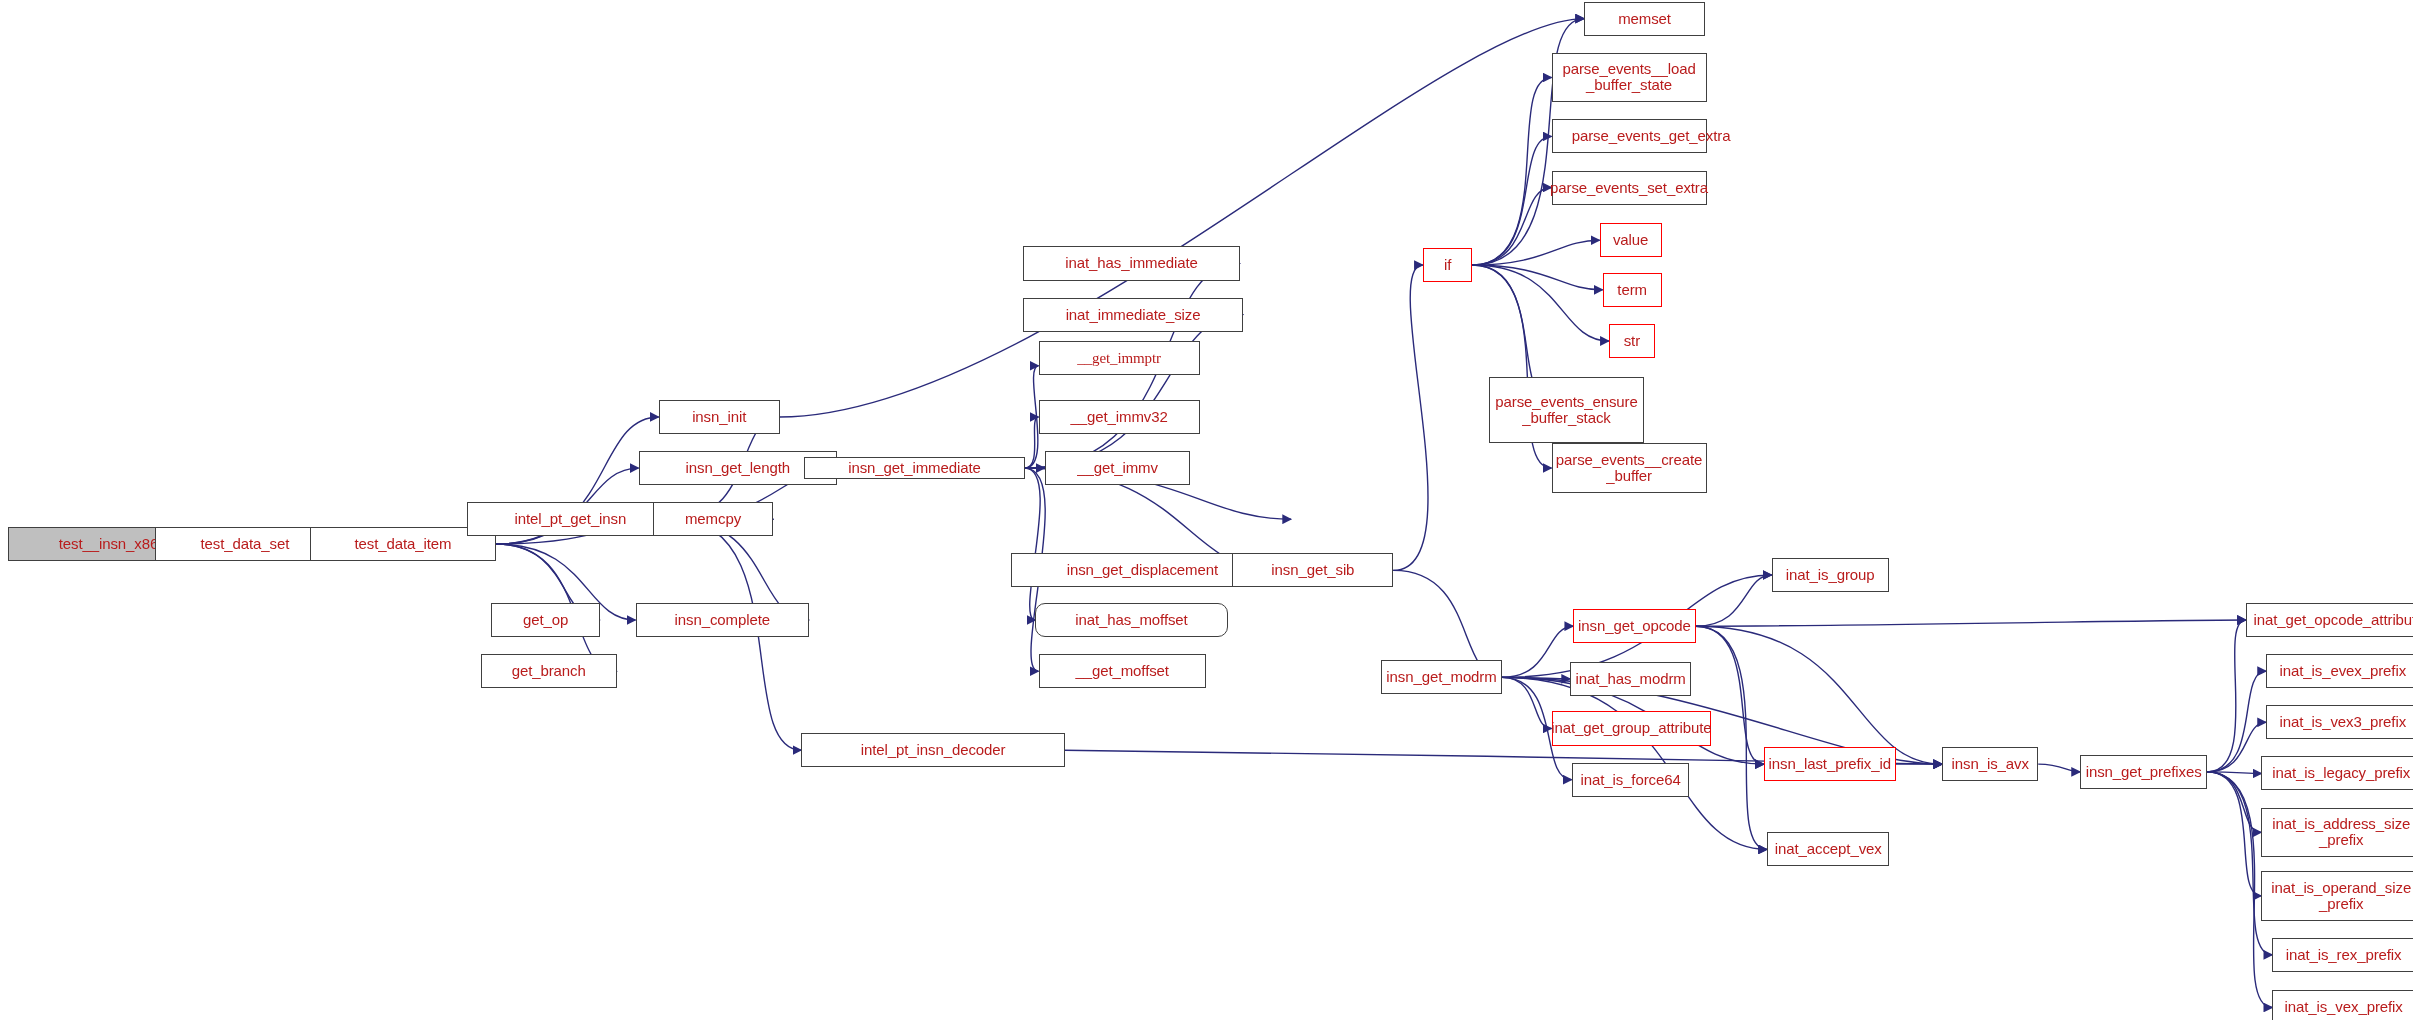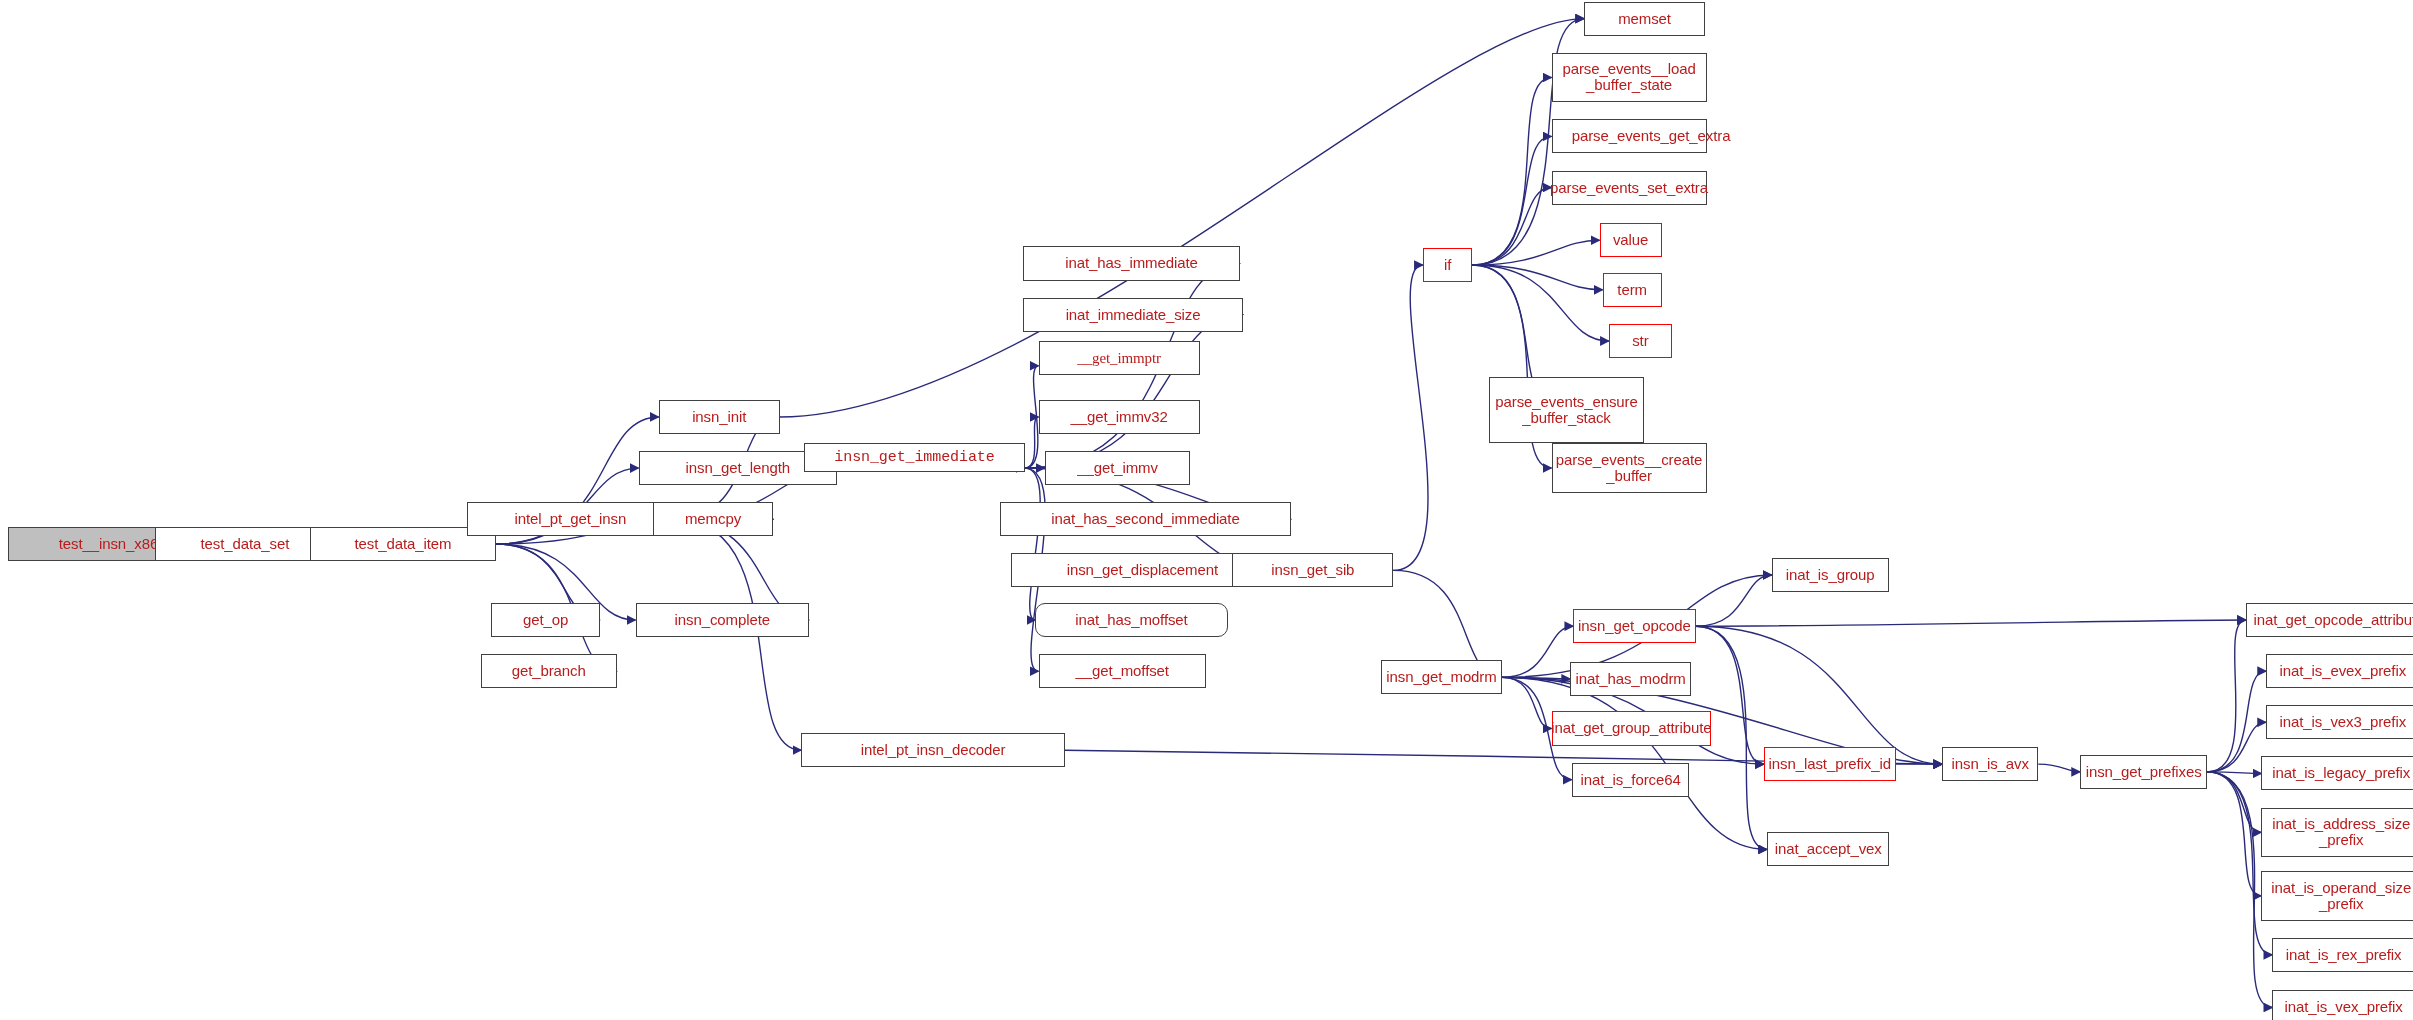--- a/index.html
+++ b/index.html
@@ -121,40 +121,39 @@
     <div class="node" style="left: 155px; top: 527px; width: 179.8px; height: 34.1px;">test_data_set</div>
     <div class="node" style="left: 310px; top: 527px; width: 186px; height: 34.1px;">test_data_item</div>
     <div class="node" style="left: 466.55px; top: 502.2px; width: 207.7px; height: 34.1px;">intel_pt_get_insn</div>
     <div class="node" style="left: 491.35px; top: 602.95px; width: 108.5px; height: 34.1px;">get_op</div>
     <div class="node" style="left: 480.5px; top: 654.1px; width: 136.4px; height: 34.1px;">get_branch</div>
     <div class="node" style="left: 658.75px; top: 399.9px; width: 120.9px; height: 34.1px;">insn_init</div>
     <div class="node" style="left: 638.6px; top: 451.05px; width: 198.4px; height: 34.1px;">insn_get_length</div>
     <div class="node" style="left: 652.55px; top: 502.2px; width: 120.9px; height: 34.1px;">memcpy</div>
     <div class="node" style="left: 635.5px; top: 602.95px; width: 173.6px; height: 34.1px;">insn_complete</div>
     <div class="node" style="left: 801.35px; top: 733.15px; width: 263.5px; height: 34.1px;">intel_pt_insn_decoder</div>
-    <div class="node" style="left: 804.45px; top: 443px; width: 220.1px; height: 29px; font-family: Liberation Mono, monospace;">insn_get_immediate</div>
+    <div class="node" style="left: 804.45px; top: 457px; width: 220.1px; height: 22px;">insn_get_immediate</div>
     <div class="node" style="left: 1023px; top: 246.45px; width: 217px; height: 34.1px;">inat_has_immediate</div>
     <div class="node" style="left: 1023px; top: 297.6px; width: 220.1px; height: 34.1px;">inat_immediate_size</div>
     <div class="node" style="left: 1038.5px; top: 341px; width: 161.2px; height: 34.1px; font-family: Liberation Serif, serif;">__get_immptr</div>
     <div class="node" style="left: 1038.5px; top: 399.9px; width: 161.2px; height: 34.1px;">__get_immv32</div>
     <div class="node" style="left: 1044.7px; top: 451.05px; width: 145.7px; height: 34.1px;">__get_immv</div>
-    <div class="node" style="left: 999.75px; top: 502.2px; width: 291.4px; height: 34.1px;">inat_has_second_immediate</div>
     <div class="node" style="left: 1010.6px; top: 553.35px; width: 263.5px; height: 34.1px;">insn_get_displacement</div>
     <div class="node" style="left: 1035.4px; top: 602.95px; width: 192.2px; height: 34.1px; border-radius: 10px;">inat_has_moffset</div>
     <div class="node" style="left: 1038.5px; top: 654.1px; width: 167.4px; height: 34.1px; text-align: right;">__get_moffset</div>
     <div class="node" style="left: 1232.25px; top: 553.35px; width: 161.2px; height: 34.1px;">insn_get_sib</div>
     <div class="node red" style="left: 1422.9px; top: 248px; width: 49.6px; height: 34.1px;">if</div>
     <div class="node" style="left: 1584.1px; top: 1.55px; width: 120.9px; height: 34.1px;">memset</div>
     <div class="node" style="left: 1551.55px; top: 52.7px; width: 155px; height: 49.6px;">parse_events__load
 _buffer_state</div>
     <div class="node" style="left: 1551.55px; top: 119.35px; width: 155px; height: 34.1px; padding-left: 44px;">parse_events_get_extra</div>
     <div class="node" style="left: 1551.55px; top: 170.5px; width: 155px; height: 34.1px;">parse_events_set_extra</div>
     <div class="node red" style="left: 1599.6px; top: 223.2px; width: 62px; height: 34.1px;">value</div>
     <div class="node red" style="left: 1602.7px; top: 272.8px; width: 58.9px; height: 34.1px;">term</div>
-    <div class="node red" style="left: 1608.9px; top: 323.95px; width: 63px; height: 34.1px;">str</div>
+    <div class="node red" style="left: 1608.9px; top: 323.95px; width: 46px; height: 34.1px;">str</div>
     <div class="node" style="left: 1489px; top: 376.65px; width: 155px; height: 66px;">parse_events_ensure
 _buffer_stack</div>
     <div class="node" style="left: 1551.55px; top: 443.3px; width: 155px; height: 49.6px;">parse_events__create
 _buffer</div>
     <div class="node" style="left: 1381.05px; top: 660.3px; width: 120.9px; height: 34.1px;">insn_get_modrm</div>
     <div class="node" style="left: 1771.65px; top: 558px; width: 117px; height: 34.1px;">inat_is_group</div>
     <div class="node red" style="left: 1573.25px; top: 609.15px; width: 122.45px; height: 34.1px;">insn_get_opcode</div>
     <div class="node" style="left: 1570.15px; top: 661.85px; width: 120.9px; height: 34.1px;">inat_has_modrm</div>
     <div class="node red" style="left: 1551.55px; top: 711.45px; width: 159.65px; height: 34.1px;">inat_get_group_attribute</div>
     <div class="node" style="left: 1571.7px; top: 762.6px; width: 117.8px; height: 34.1px;">inat_is_force64</div>

